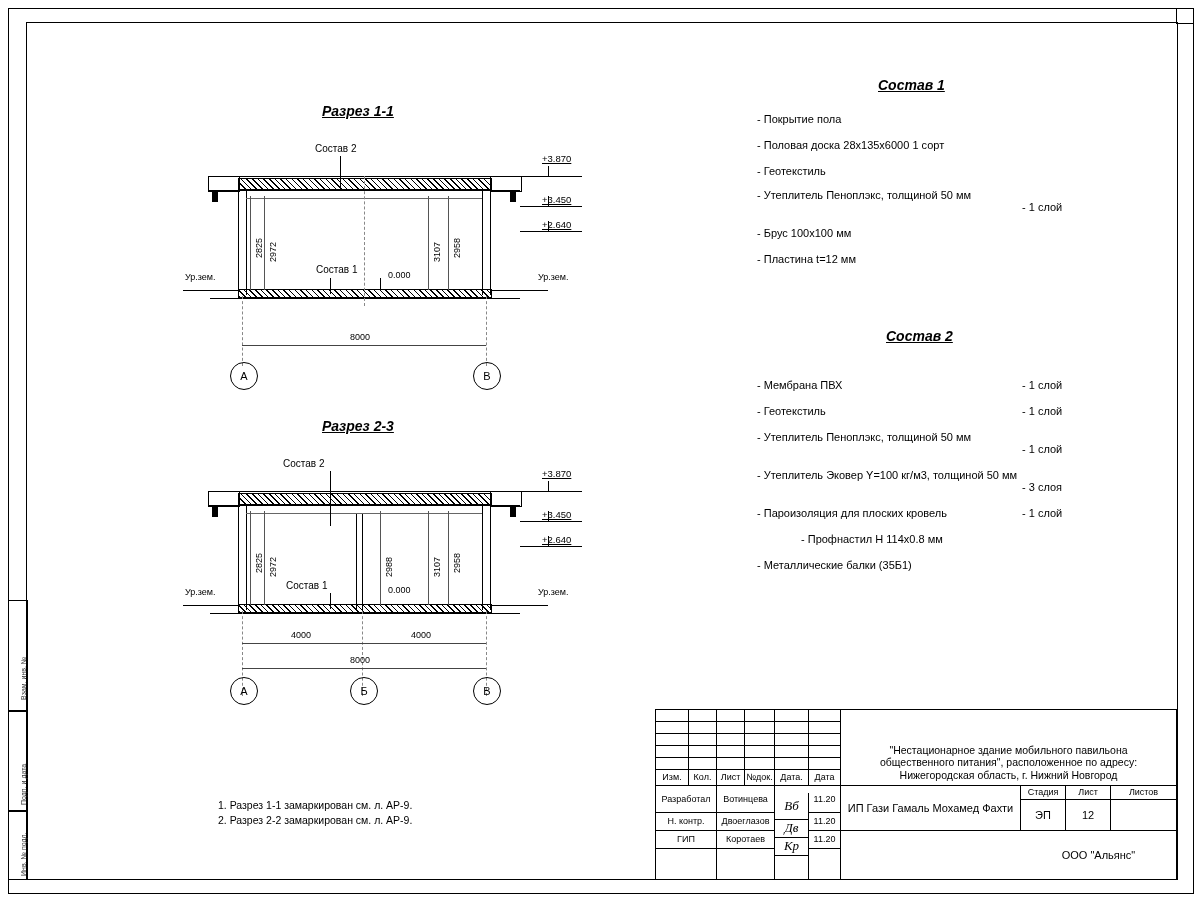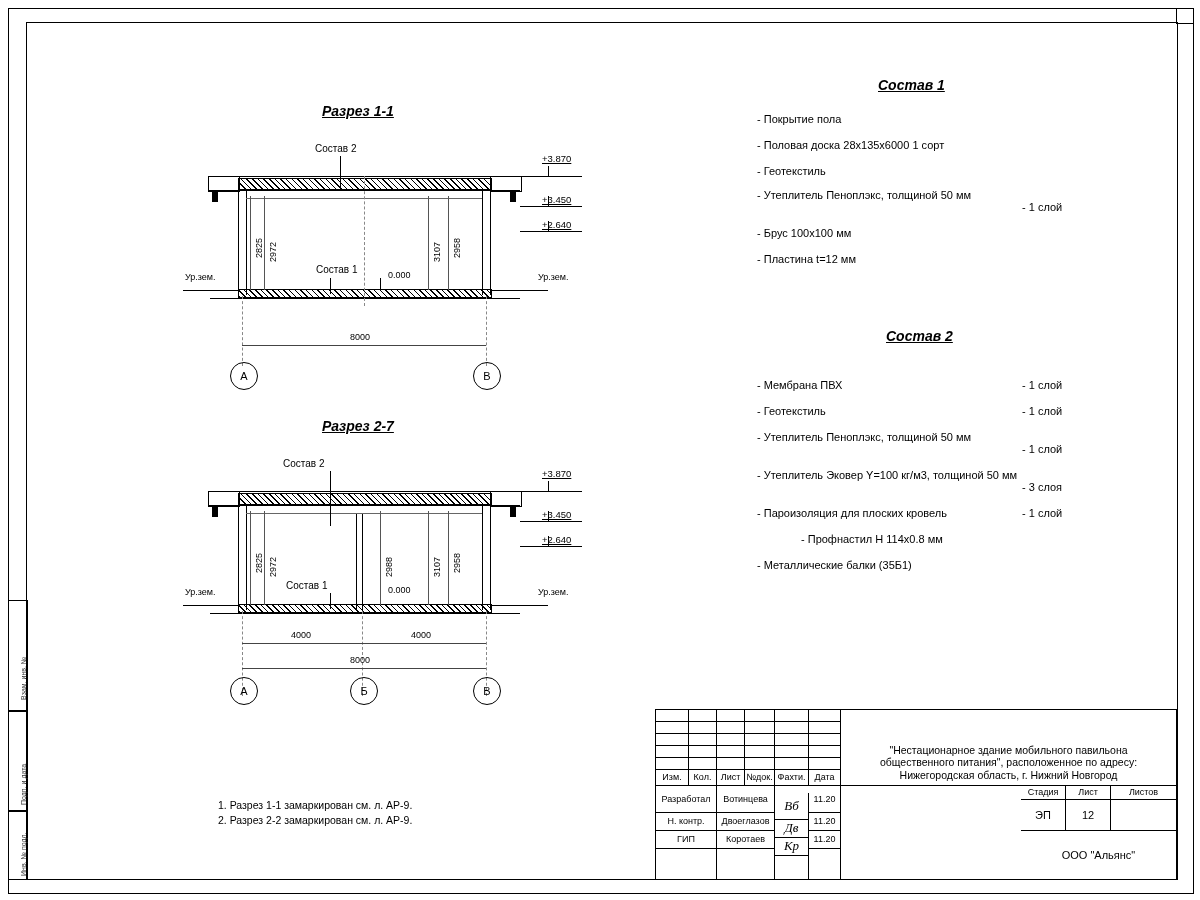--- a/index.html
+++ b/index.html
@@ -117,21 +117,21 @@
   <div class="h" style="left:242px;top:345px;width:244px;background:#444;"></div>
   <div class="dimtxt" style="left:350px;top:332px;">8000</div>
 
   <div class="circ" style="left:230px;top:362px;">
       <span>А</span>
     </div>
   <div class="circ" style="left:473px;top:362px;">
       <span>В</span>
     </div>
 
-  <div class="lbl ital" style="left:322px;top:418px;">Разрез 2-7</div>
+  <div class="lbl ital" style="left:322px;top:418px;">Разрез 2-3</div>
 
   <div class="slab" style="left:238px;top:493px;width:252px;height:10px;"></div>
   <div class="h" style="left:208px;top:491px;width:312px;"></div>
   <div class="h" style="left:208px;top:505px;width:312px;"></div>
   <div class="box" style="left:208px;top:491px;width:30px;height:14px;"></div>
   <div class="box" style="left:490px;top:491px;width:30px;height:14px;"></div>
   <div class="solid" style="left:212px;top:507px;width:6px;height:10px;"></div>
   <div class="solid" style="left:510px;top:507px;width:6px;height:10px;"></div>
 
   <div class="v" style="left:238px;top:505px;height:105px;"></div>
@@ -262,21 +262,21 @@
     <div class="c" style="left:33px;top:48px;width:28px;height:12px;"></div>
     <div class="c" style="left:61px;top:48px;width:28px;height:12px;"></div>
     <div class="c" style="left:89px;top:48px;width:30px;height:12px;"></div>
     <div class="c" style="left:119px;top:48px;width:34px;height:12px;"></div>
     <div class="c" style="left:153px;top:48px;width:32px;height:12px;"></div>
 
     <div class="c tiny" style="left:0;top:60px;width:33px;height:16px;">Изм.</div>
     <div class="c tiny" style="left:33px;top:60px;width:28px;height:16px;">Кол.</div>
     <div class="c tiny" style="left:61px;top:60px;width:28px;height:16px;">Лист</div>
     <div class="c tiny" style="left:89px;top:60px;width:30px;height:16px;">№док.</div>
-    <div class="c tiny" style="left:119px;top:60px;width:34px;height:16px;">Фахти.</div>
+    <div class="c tiny" style="left:119px;top:60px;width:34px;height:16px;">Дата.</div>
     <div class="c tiny" style="left:153px;top:60px;width:32px;height:16px;">Дата</div>
 
     <div class="c tiny" style="left:0;top:76px;width:61px;height:27px;">Разработал</div>
     <div class="c tiny" style="left:61px;top:76px;width:58px;height:27px;">Вотинцева</div>
     <div class="c sig" style="left:119px;top:76px;width:34px;height:27px;">Вб</div>
     <div class="c tiny" style="left:153px;top:76px;width:32px;height:27px;">11.20</div>
 
     <div class="c tiny" style="left:0;top:103px;width:61px;height:18px;">Н. контр.</div>
     <div class="c tiny" style="left:61px;top:103px;width:58px;height:18px;">Двоеглазов</div>
     <div class="c sig" style="left:119px;top:103px;width:34px;height:18px;">Дв</div>
@@ -289,20 +289,21 @@
 
     <div class="c" style="left:0;top:139px;width:61px;height:30px;border-bottom:none;"></div>
     <div class="c" style="left:61px;top:139px;width:58px;height:30px;border-bottom:none;"></div>
     <div class="c" style="left:119px;top:139px;width:34px;height:30px;border-bottom:none;"></div>
     <div class="c" style="left:153px;top:139px;width:32px;height:30px;border-bottom:none;"></div>
 
     <div class="c" style="left:185px;top:30px;width:335px;height:46px;border-right:none;font-size:10.5px;white-space:pre-line;">"Нестационарное здание мобильного павильона
 общественного питания", расположенное по адресу:
 Нижегородская область, г. Нижний Новгород</div>
 
+    <div class="c" style="left:185px;top:76px;width:180px;height:45px;font-size:11px;">ИП Гази Гамаль Мохамед Фахти</div>
 
     <div class="c tiny" style="left:365px;top:76px;width:45px;height:14px;">Стадия</div>
     <div class="c tiny" style="left:410px;top:76px;width:45px;height:14px;">Лист</div>
     <div class="c tiny" style="left:455px;top:76px;width:65px;height:14px;border-right:none;">Листов</div>
 
     <div class="c" style="left:365px;top:90px;width:45px;height:31px;font-size:11px;">ЭП</div>
     <div class="c" style="left:410px;top:90px;width:45px;height:31px;font-size:11px;">12</div>
     <div class="c" style="left:455px;top:90px;width:65px;height:31px;border-right:none;font-size:11px;"></div>
 
     <div class="c" style="left:365px;top:121px;width:155px;height:48px;border-right:none;border-bottom:none;font-size:11px;">ООО "Альянс"</div>

